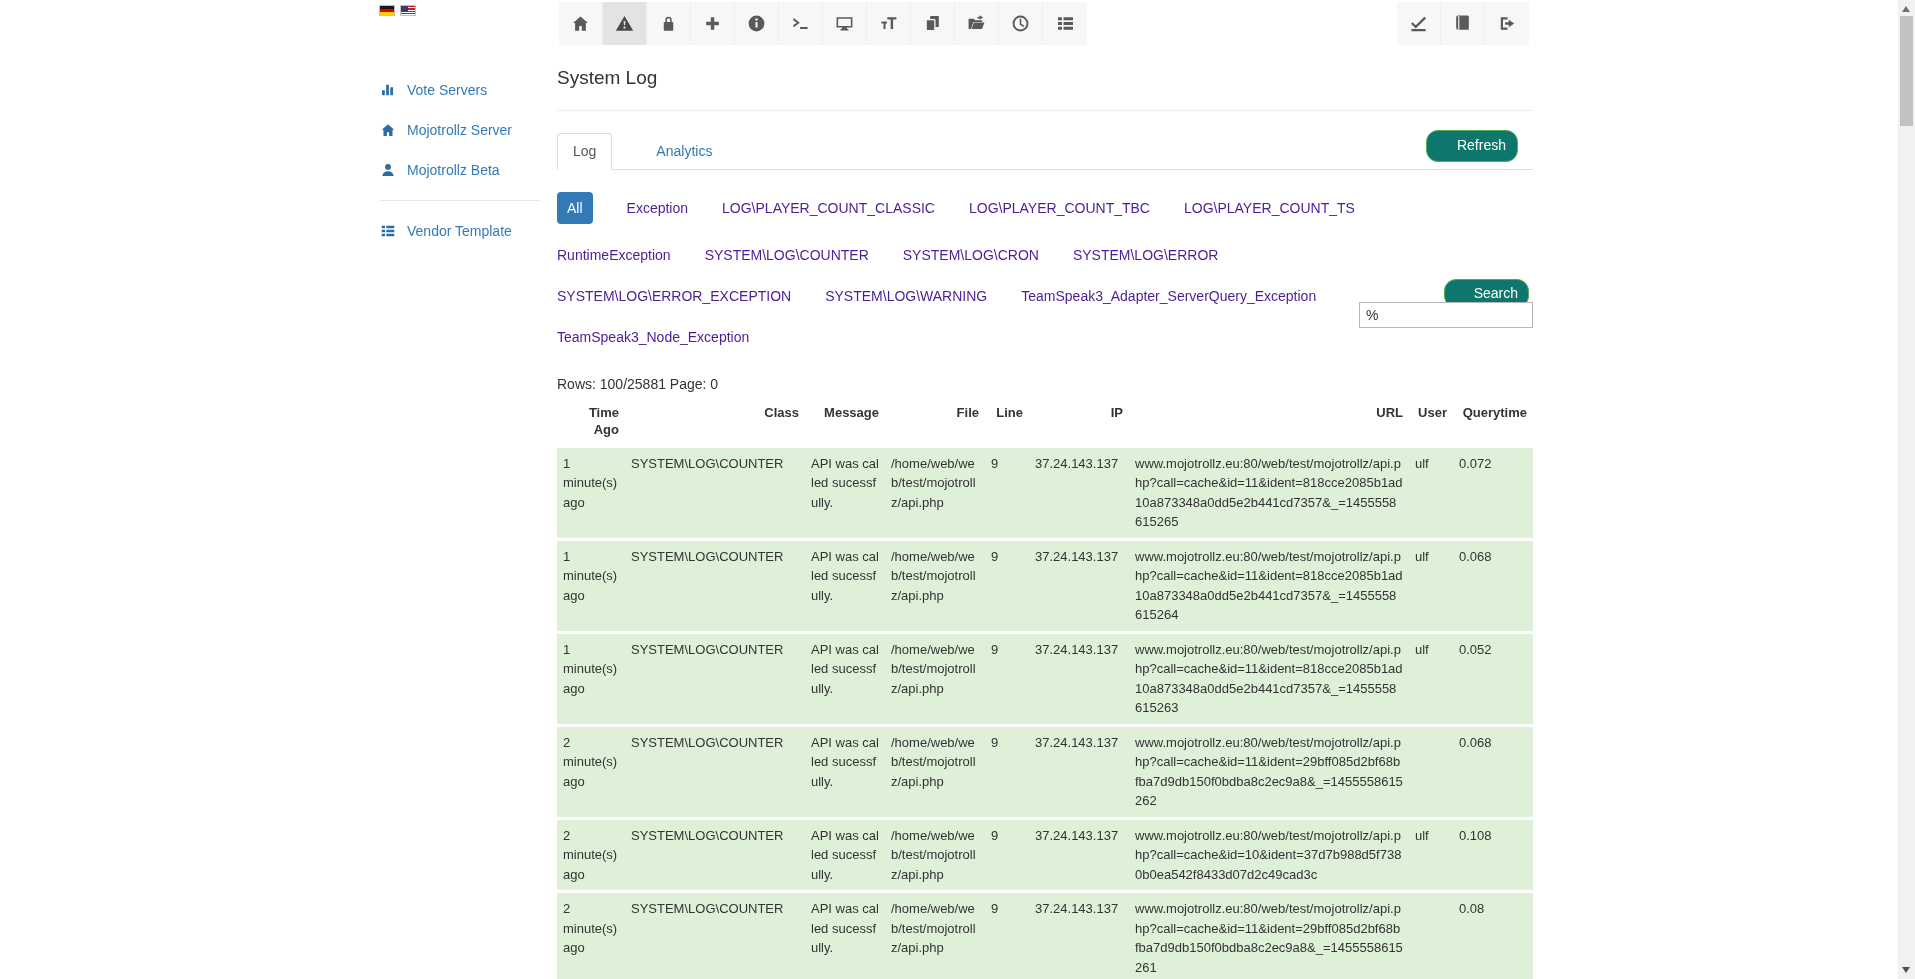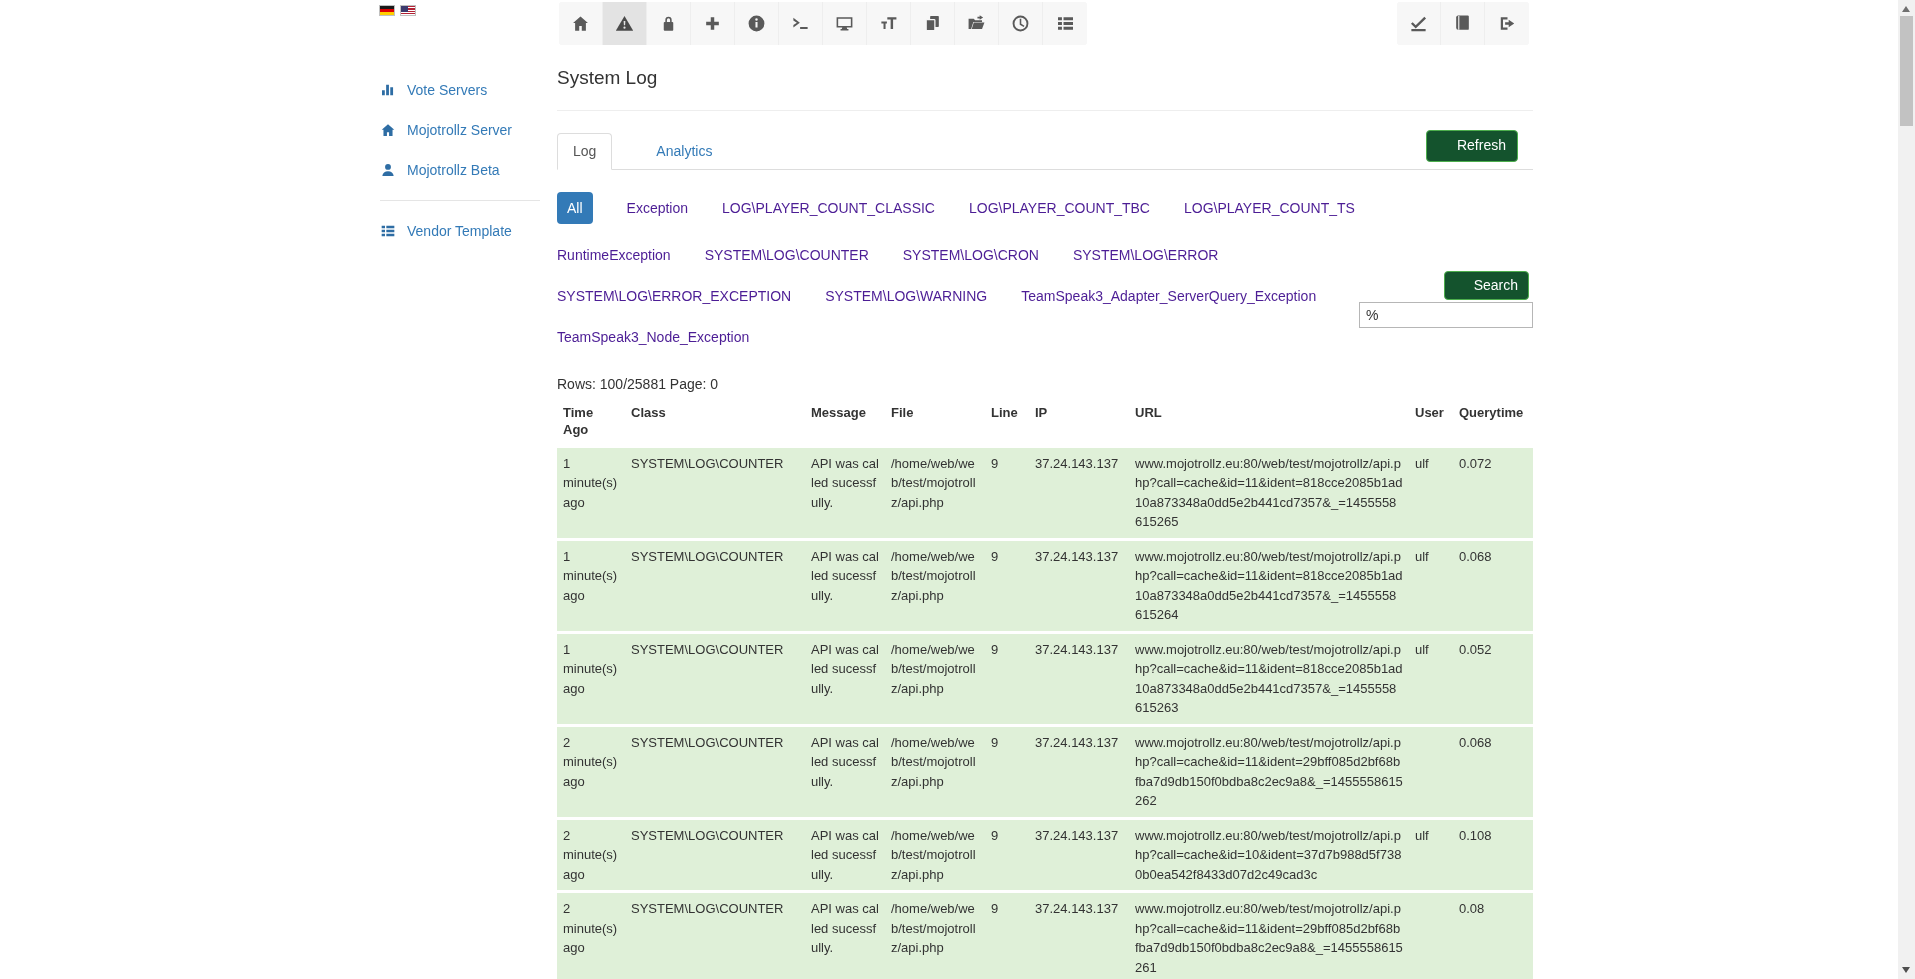--- a/index.html
+++ b/index.html
@@ -32,37 +32,37 @@
   .side-item .icon{width:16px;height:16px;color:#2e6da4;flex:0 0 16px;}
   .side-divider{border-top:1px solid #e5e5e5;margin:10px 0;}
   
   .main{position:absolute;left:557px;top:58px;width:976px;}
   .page-title{font-size:19px;font-weight:500;margin:9px 0 0;color:#333;}
   .title-hr{border:none;border-top:1px solid #eee;margin:21px 0 0;}
   .tabs-row{position:relative;margin-top:22px;border-bottom:1px solid #ddd;display:flex;align-items:flex-end;gap:28px;}
   .tab{padding:9px 15px;font-size:14px;line-height:1.2;color:#337ab7;cursor:pointer;
     border:1px solid transparent;border-radius:4px 4px 0 0;margin-bottom:-1px;text-decoration:none;}
   .tab.active{color:#555;background:#fff;border-color:#ddd #ddd #fff;}
-  .btn{display:inline-flex;align-items:center;gap:6px;background:#14532d;border:1px solid #4cae4c;
-    color:#fff;font-size:14px;border-radius:4px;padding:6px 11px;cursor:pointer;line-height:1.25;}
+  .btn{display:inline-flex;align-items:center;gap:6px;background:#0f766e;border:1px solid #4cae4c;
+    color:#fff;font-size:14px;border-radius:12px;padding:6px 11px;cursor:pointer;line-height:1.25;margin-top:8px;}
   .btn .icon-sm{width:13px;height:13px;color:#fff;}
   .btn-refresh{position:absolute;right:15px;bottom:7px;}
   
   .filters{position:relative;margin-top:22px;min-height:138px;}
   .filter-links{width:945px;}
   .filter-link{display:inline-block;font-size:14px;line-height:20px;color:#4c1d95;
     margin:0 34px 21px 0;cursor:pointer;text-decoration:none;white-space:nowrap;}
   .filter-link.active{background:#337ab7;color:#fff;border-radius:4px;padding:6px 10px;}
   .btn-search{position:absolute;right:4px;top:79px;padding:5px 10px;}
   .search-input{position:absolute;right:0;top:110px;width:174px;height:26px;border:1px solid #b6b6b6;
     font-size:14px;padding:2px 6px;color:#333;font-family:"Liberation Sans",sans-serif;background:#fff;}
   
   .rows-info{font-size:14px;margin-top:8px;color:#333;}
   .log-table{border-collapse:collapse;table-layout:fixed;width:976px;margin-top:6px;font-size:13px;}
-  .log-table th{text-align:left;font-size:13px;padding:6px;border-bottom:2px solid #4c1d95;
+  .log-table th{text-align:right;font-size:13px;padding:6px;border-bottom:2px solid #4c1d95;
     vertical-align:top;line-height:17px;color:#333;font-weight:bold;}
   .log-table td{padding:6px;vertical-align:top;line-height:19.5px;background:#dff0d8;
     border-bottom:3px solid #fff;color:#333;}
   .log-table tbody tr:first-child td{border-top:4px solid #fff;}
   .log-table td:nth-child(3),.log-table td:nth-child(4),.log-table td:nth-child(7){word-break:break-all;}
   
   .scrollbar{position:fixed;right:0;top:0;width:17px;height:979px;background:#f1f1f1;}
   .sb-up{position:absolute;top:6px;left:4px;width:0;height:0;
     border-left:4.5px solid transparent;border-right:4.5px solid transparent;border-bottom:6px solid #6f6f6f;}
   .sb-thumb{position:absolute;top:16px;left:2px;width:13px;height:110px;background:#c2c2c2;}

